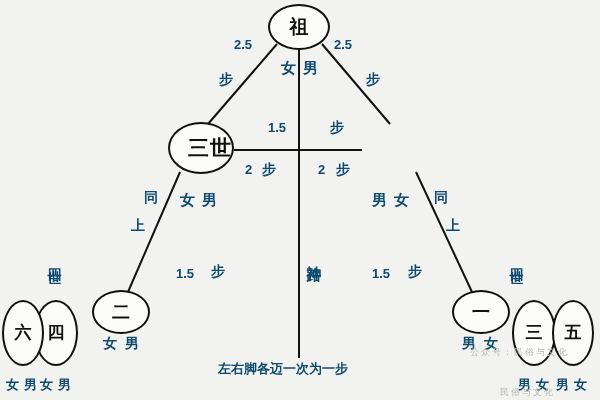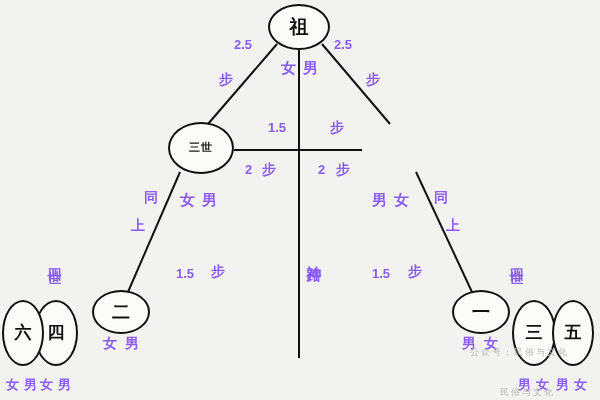--- a/index.html
+++ b/index.html
@@ -20,21 +20,21 @@
     display:flex;align-items:center;justify-content:center;
     color:#111;
     font-weight:700;
     line-height:1.05;
     text-align:center;
     box-sizing:border-box;
   }
   .node span{display:block;}
   .lbl{
     position:absolute;
-    color:#8b5cf6;
+    color:#0c4a6e;
     font-weight:700;
     white-space:pre;
     line-height:1.0;
   }
   .vert{
     writing-mode:vertical-rl;
     text-orientation:upright;
     letter-spacing:1px;
   }
   .wm{
@@ -62,21 +62,21 @@
 
     <line x1="180" y1="172" x2="128" y2="292" stroke="#111" stroke-width="2"></line>
 
     <line x1="416" y1="172" x2="472" y2="292" stroke="#111" stroke-width="2"></line>
   </svg>
 
   <div class="node" style="left:268px;top:4px;width:62px;height:46px;font-size:19px;">
     <span>祖</span>
   </div>
 
-  <div class="node" style="left:168px;top:122px;width:66px;height:52px;font-size:11px;">
+  <div class="node" style="left:168px;top:122px;width:66px;height:52px;font-size:21px;justify-content:flex-end;">
     <span class="vert" style="writing-mode:horizontal-tb;">三世</span>
   </div>
 
 
   <div class="node" style="left:92px;top:290px;width:58px;height:44px;font-size:18px;">
     <span>二</span>
   </div>
 
   <div class="node" style="left:452px;top:290px;width:58px;height:44px;font-size:18px;">
     <span>一</span>
@@ -147,17 +147,18 @@
 
   <div class="lbl vert" style="left:40px;top:368px;font-size:13px;">女</div>
   <div class="lbl vert" style="left:58px;top:368px;font-size:13px;">男</div>
 
   <div class="lbl vert" style="left:518px;top:368px;font-size:13px;">男</div>
   <div class="lbl vert" style="left:536px;top:368px;font-size:13px;">女</div>
 
   <div class="lbl vert" style="left:556px;top:368px;font-size:13px;">男</div>
   <div class="lbl vert" style="left:574px;top:368px;font-size:13px;">女</div>
 
+  <div class="lbl" style="left:218px;top:362px;font-size:13px;">左右脚各迈一次为一步</div>
 
   <div class="wm" style="left:470px;top:346px;">公众号：民俗与文化</div>
   <div class="wm" style="left:500px;top:386px;">民俗与文化</div>
 
 </div>
 
 </body></html>

